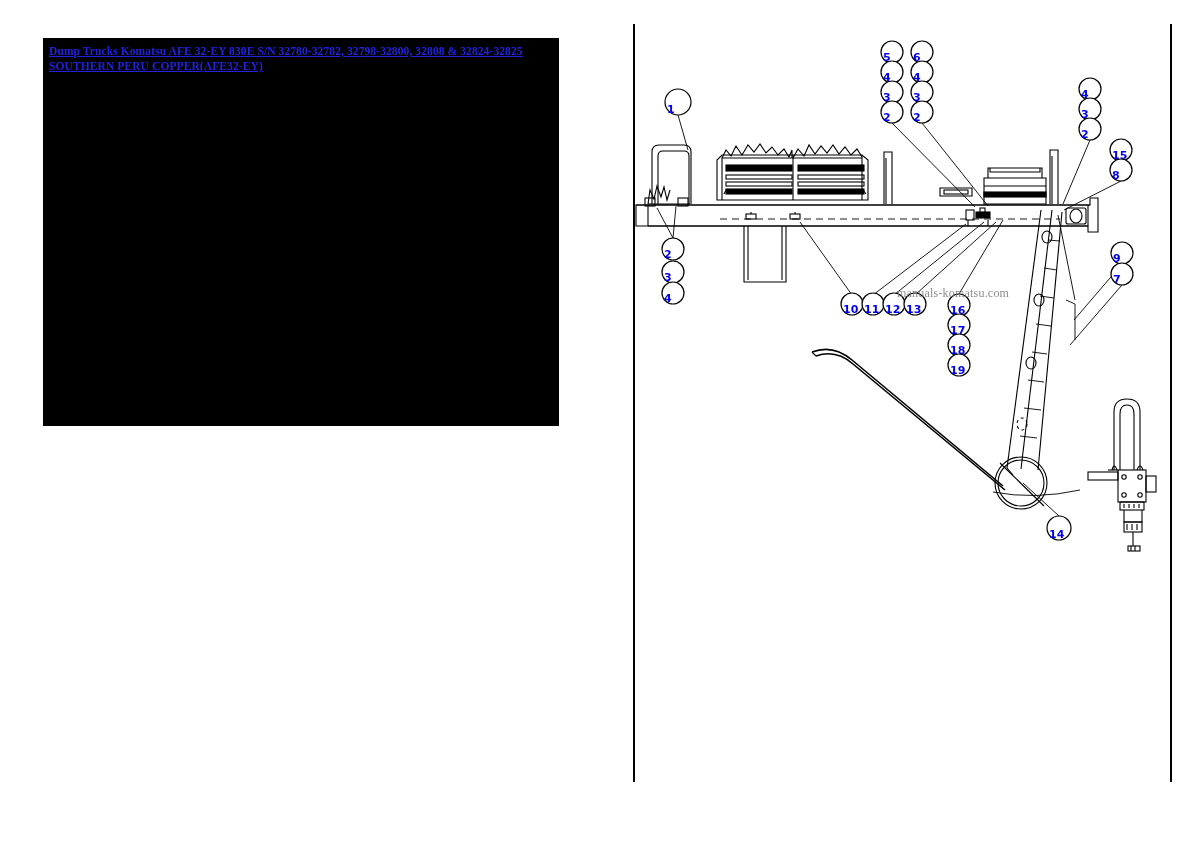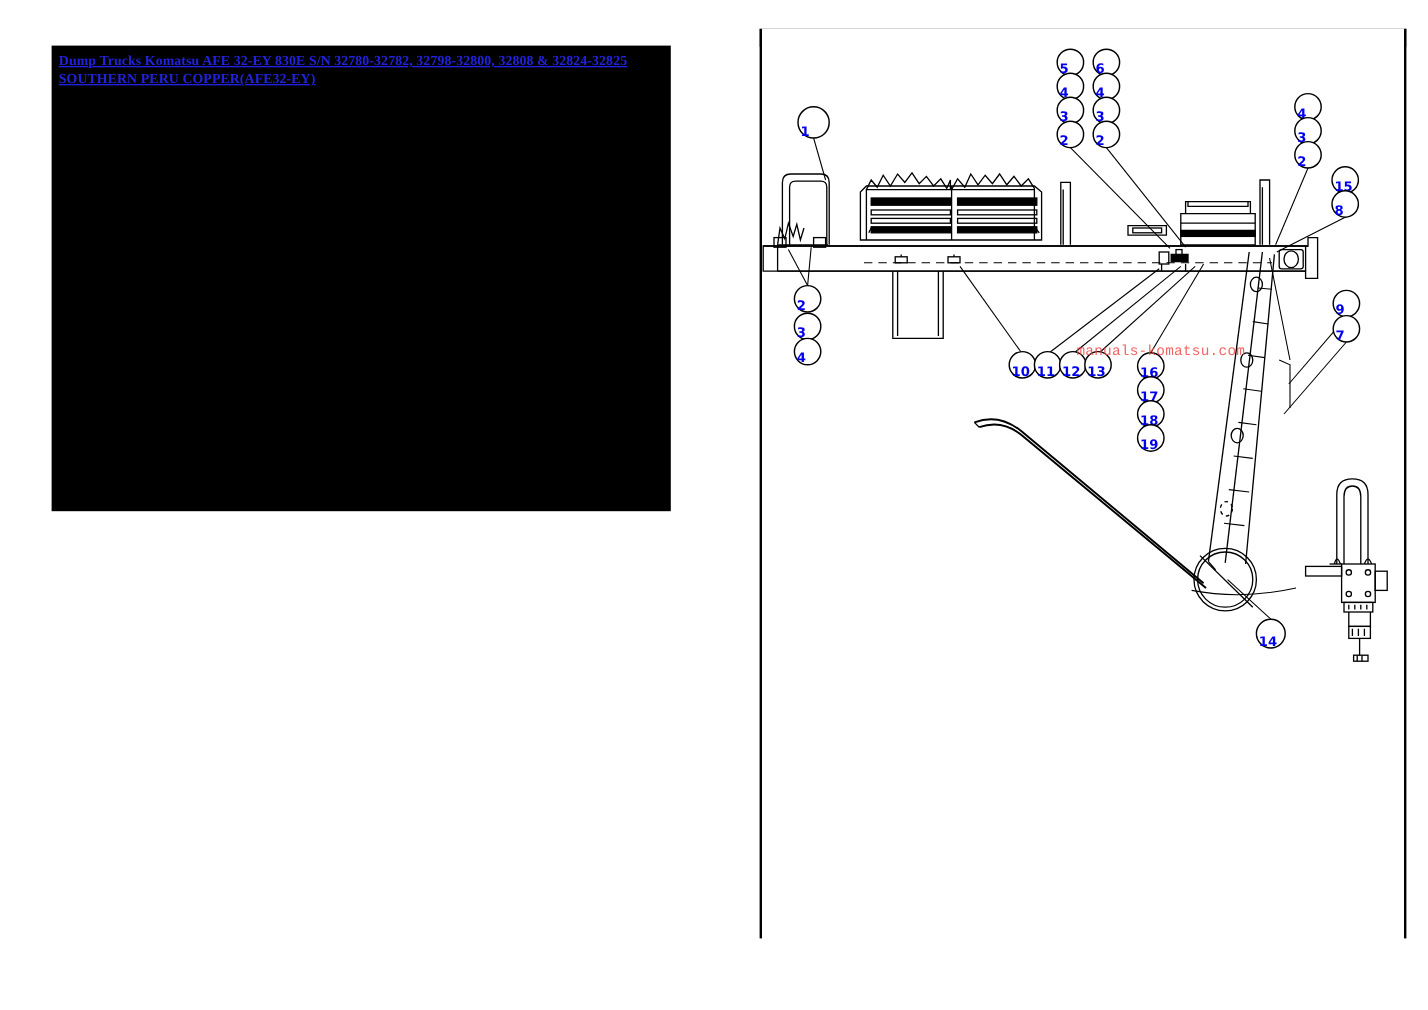--- a/index.html
+++ b/index.html
@@ -83,22 +83,22 @@
   #draw-svg {
     position: absolute;
     left: 0;
     top: 0;
   }
 
   .wm {
     position: absolute;
     left: 897px;
     top: 286px;
-    color: #ef4444;
-    font-family: Liberation Mono, monospace;
+    color: #737373;
+    font-family: Liberation Serif, serif;
     font-size: 12px;
     letter-spacing: 0.2px;
     white-space: nowrap;
     opacity: 0.82;
   }
 </style>
 </head>
 <body>
 
 <div id="page">

